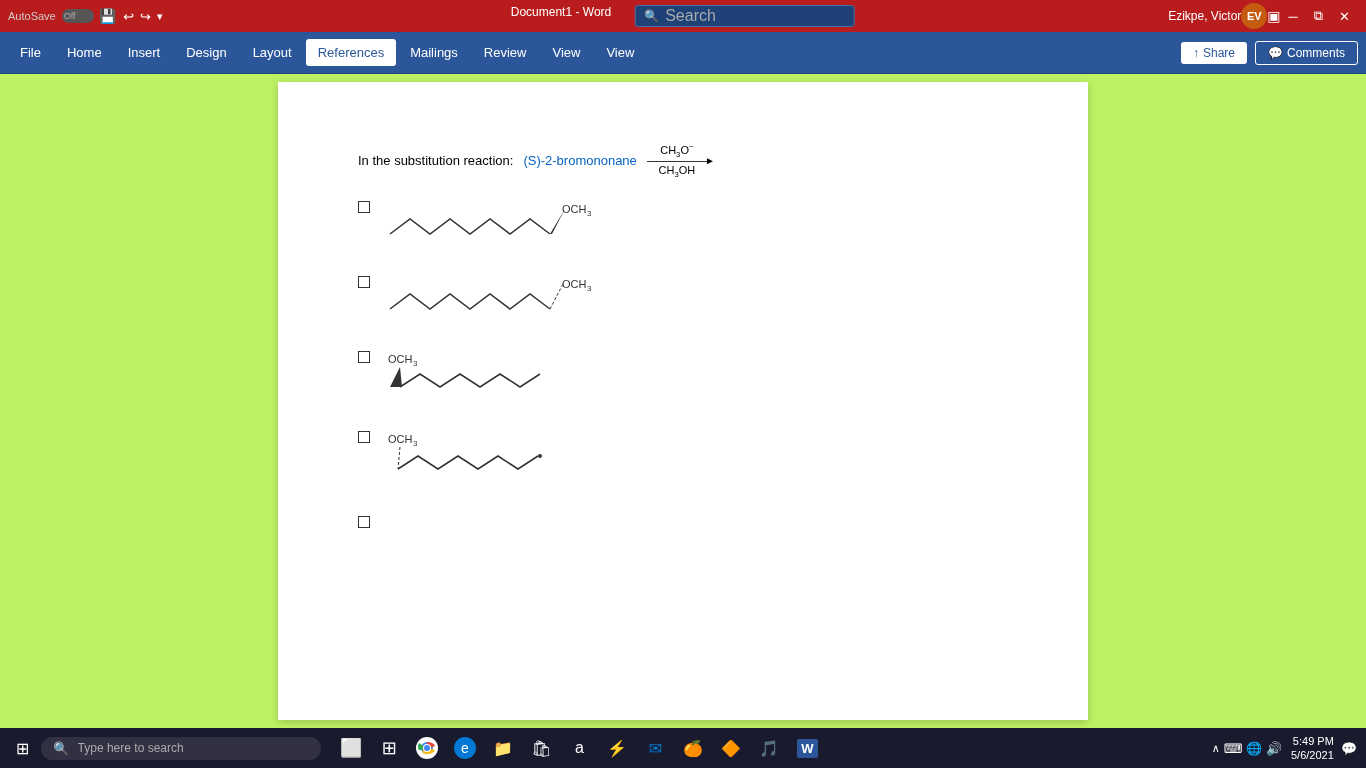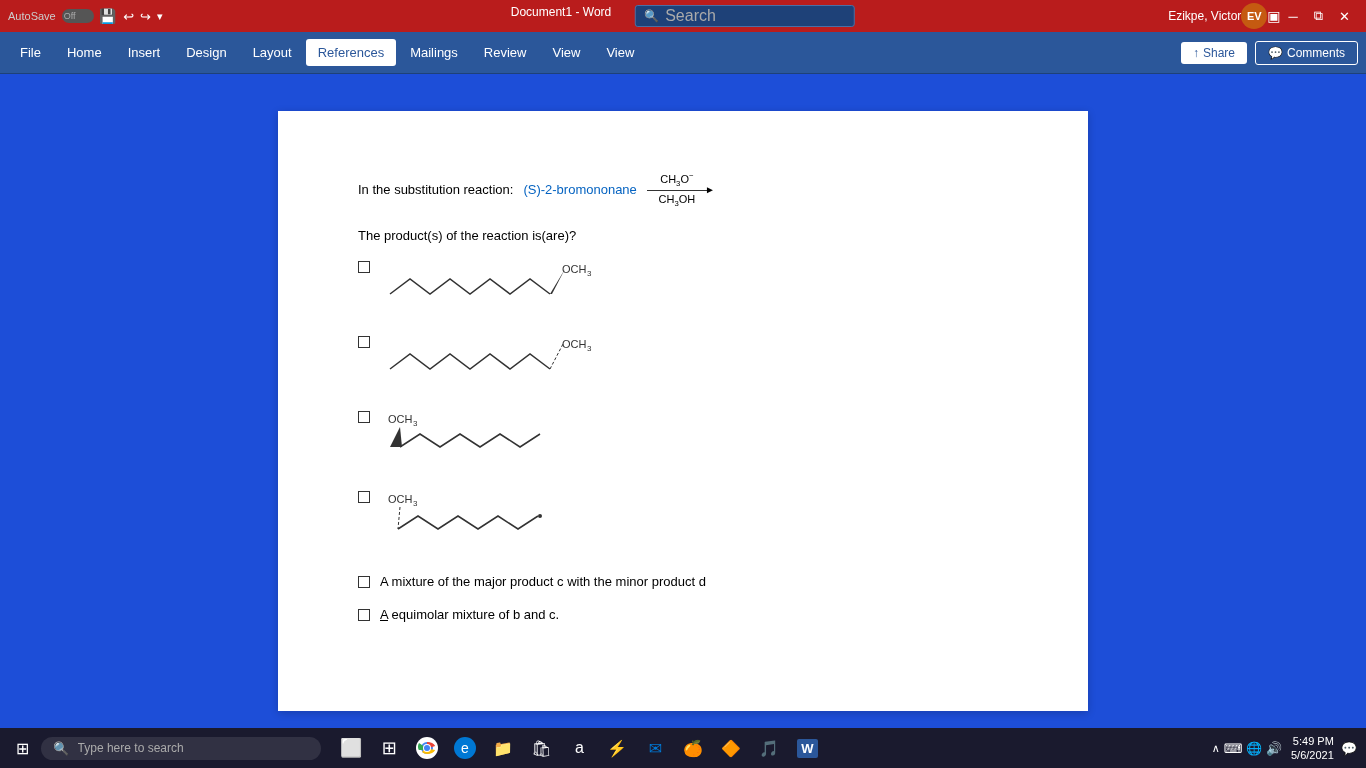--- a/index.html
+++ b/index.html
@@ -133,25 +133,25 @@
       padding: 4px 12px;
       font-size: 12px;
       cursor: pointer;
       display: flex;
       align-items: center;
       gap: 4px;
     }
 
     
     .doc-area {
-      background: #1d4ed8;
+      background: #bef264;
       height: calc(768px - 32px - 42px - 40px);
       display: flex;
       justify-content: center;
-      padding: 37px;
+      padding: 8px;
       overflow: hidden;
     }
     .doc-page {
       background: white;
       width: 810px;
       min-height: 600px;
       box-shadow: 0 2px 8px rgba(0,0,0,0.2);
       padding: 60px 80px;
       position: relative;
     }
@@ -411,21 +411,20 @@
       <span class="reaction-compound">(S)-2-bromononane</span>
       <div class="reaction-arrow-group">
         <span class="reagent-top">CH<sub>3</sub>O<sup>−</sup></span>
         <div class="reaction-arrow">
           <div class="arrow-line"></div>
         </div>
         <span class="reagent-bottom">CH<sub>3</sub>OH</span>
       </div>
     </div>
 
-    <div class="question-text">The product(s) of the reaction is(are)?</div>
 
     <ul class="options-list">
 
       <li class="option-item">
         <div class="checkbox-square"></div>
         <div class="option-content">
           <svg class="structure-svg" width="220" height="55">
 
             <polyline points="10,35 30,20 50,35 70,20 90,35 110,20 130,35 150,20 170,35" fill="none" stroke="#333" stroke-width="1.5"></polyline>
 
@@ -475,33 +474,22 @@
             <line x1="20" y1="18" x2="18" y2="40" stroke="#333" stroke-width="1" stroke-dasharray="3,2"></line>
             <polyline points="18,40 38,27 58,40 78,27 98,40 118,27 138,40 158,27" fill="none" stroke="#333" stroke-width="1.5"></polyline>
 
             <circle cx="160" cy="27" r="2" fill="#333"></circle>
           </svg>
         </div>
       </li>
 
       <li class="option-item">
         <div class="checkbox-square"></div>
-        <div class="option-content">
-          <span class="option-text">A mixture of the major product c with the minor product d</span>
-        </div>
       </li>
 
-      <li class="option-item">
-        <div class="checkbox-square"></div>
-        <div class="option-content">
-          <span class="option-text">
-            <span class="underline">A</span> equimolar mixture of b and c.
-          </span>
-        </div>
-      </li>
 
     </ul>
   </div>
 </div>
 
 <div class="status-bar">
   <span>Page 1 of 1</span>
   <span>0 words</span>
   <span style="font-size:13px;">☑</span>
   <div class="status-bar-right">

